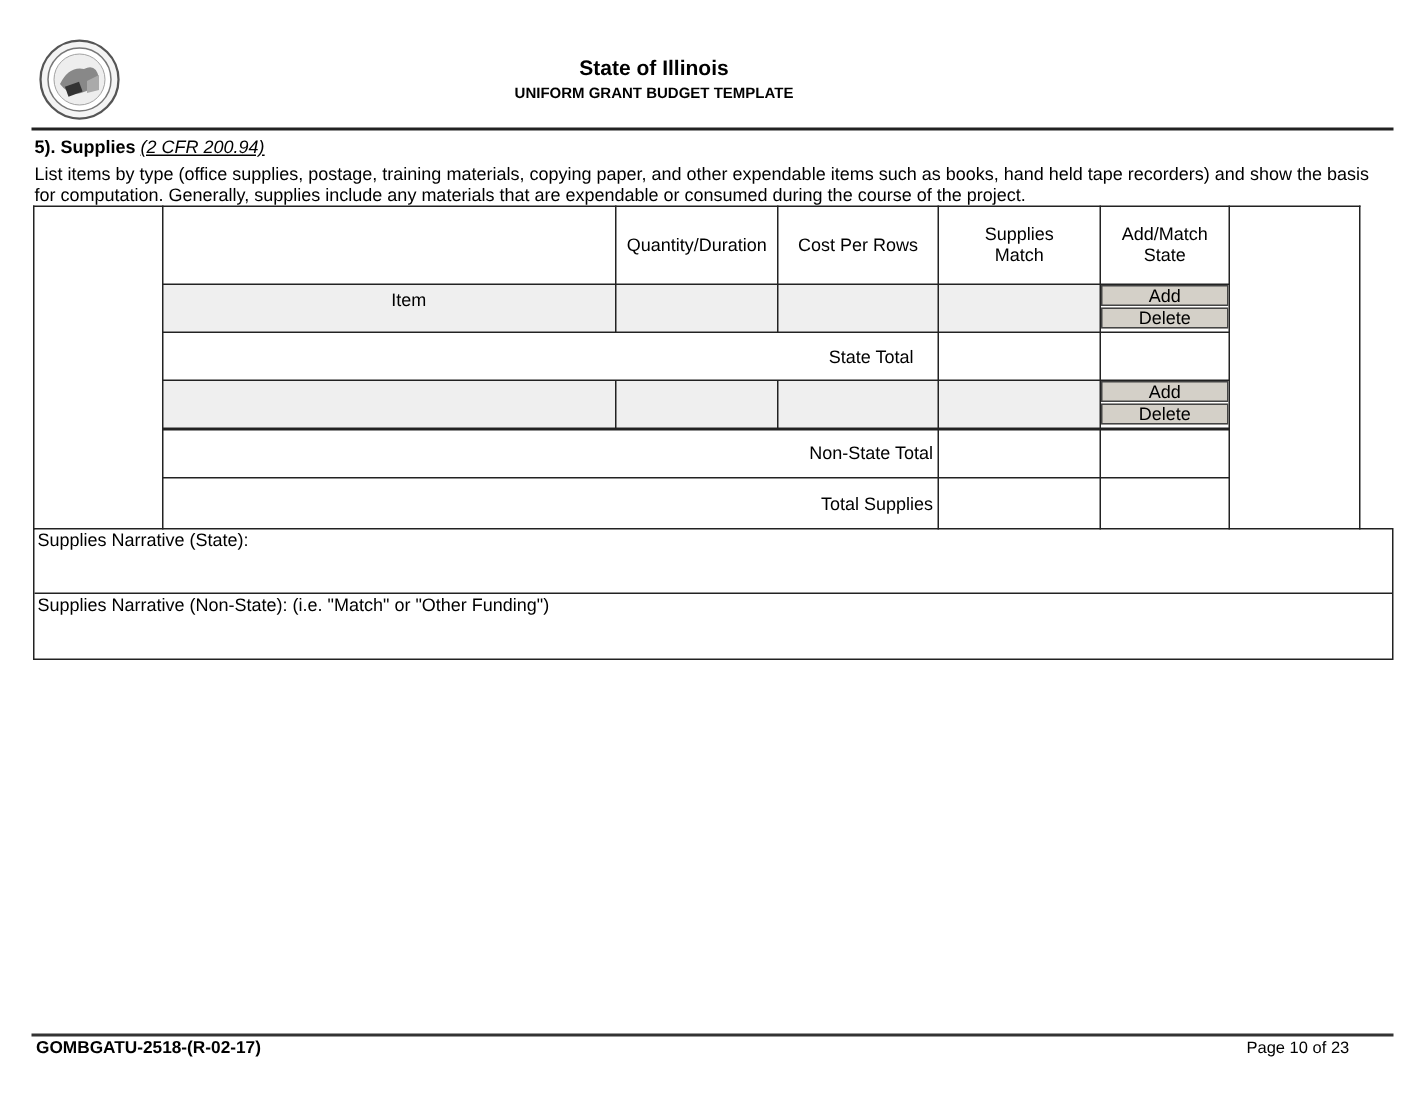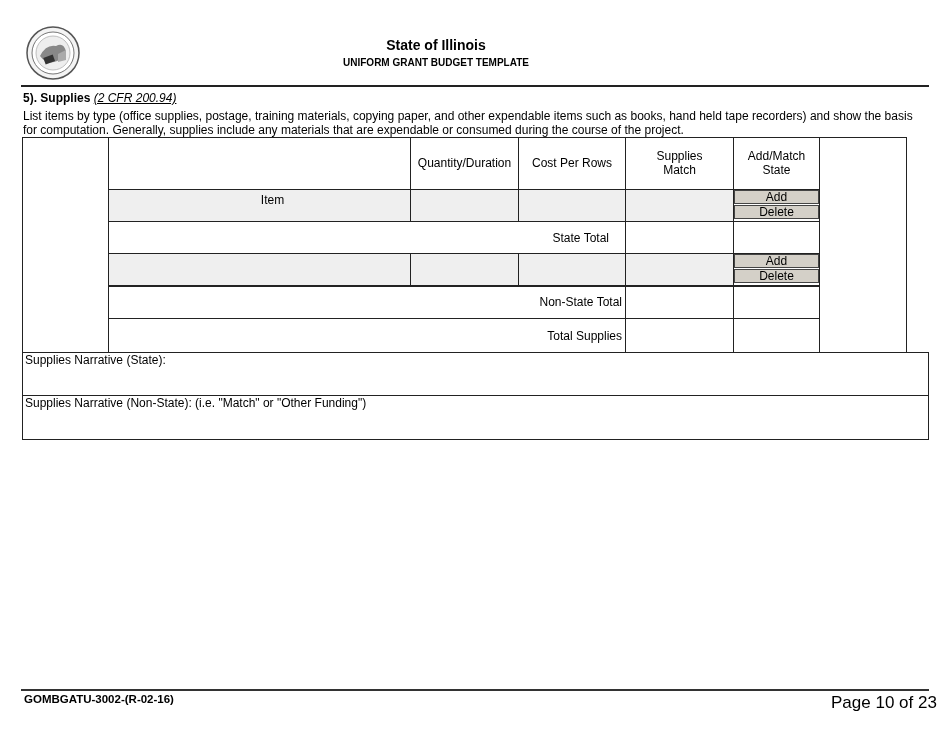--- a/index.html
+++ b/index.html
@@ -17,21 +17,21 @@
   .desc { left: 23px; top: 109px; width: 906px; font-size: 12px; line-height: 14px; }
   .line { position: absolute; background: #222; }
   .cell-text { position: absolute; font-size: 12px; line-height: 14px; }
   .center { text-align: center; }
   .right { text-align: right; }
   .shade { position: absolute; background: #efefef; }
   .btn { position: absolute; background: #d4d0c8; border: 1px solid #444; font-size: 12px; line-height: 13px; text-align: center; cursor: pointer; }
   .narr { position: absolute; font-size: 12px; }
   .footer-hr { left: 21px; top: 689px; width: 908px; height: 2px; background: #333; }
   .footer-left { left: 24px; top: 693px; font-size: 11.5px; font-weight: bold; }
-  .footer-right { left: 831px; top: 693px; font-size: 17px; }
+  .footer-right { left: 831px; top: 693px; font-size: 11px; }
 </style>
 </head>
 <body>
 
 <div class="abs seal">
   <svg width="54" height="54" viewBox="0 0 54 54">
     <circle cx="27" cy="27" r="26" fill="#f4f4f4" stroke="#555" stroke-width="1.5"></circle>
     <circle cx="27" cy="27" r="21" fill="#fff" stroke="#777" stroke-width="1"></circle>
     <circle cx="27" cy="27" r="17" fill="#eee" stroke="#999" stroke-width="0.6"></circle>
     <path d="M14 30 Q20 18 30 20 Q38 16 40 26 Q36 34 28 36 Q20 38 14 30Z" fill="#888"></path>
@@ -111,14 +111,14 @@
 
 <div class="abs" style="left:22px;top:352px;width:907px;height:88px;border:1px solid #222;">
   <div class="abs" style="left:0;top:42px;width:905px;height:1px;background:#222;"></div>
 </div>
 <div class="narr" style="left:25px;top:353px;text-align:center;">Supplies Narrative (State):</div>
 <div class="abs" style="left:23px;top:367px;width:905px;height:27px;"></div>
 <div class="narr" style="left:25px;top:396px;">Supplies Narrative (Non-State): (i.e. "Match" or "Other Funding")</div>
 <div class="abs" style="left:23px;top:410px;width:905px;height:28px;"></div>
 
 <div class="abs footer-hr"></div>
-<div class="abs footer-left">GOMBGATU-3002-(R-02-16)</div>
+<div class="abs footer-left">GOMBGATU-2518-(R-02-17)</div>
 <div class="abs footer-right">Page 10 of 23</div>
 
 </body></html>

